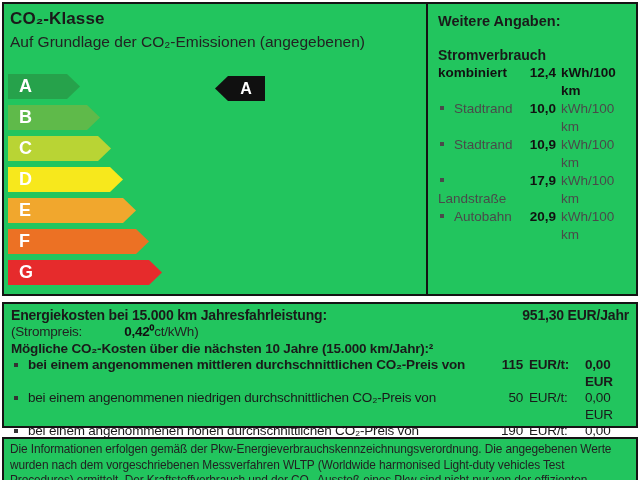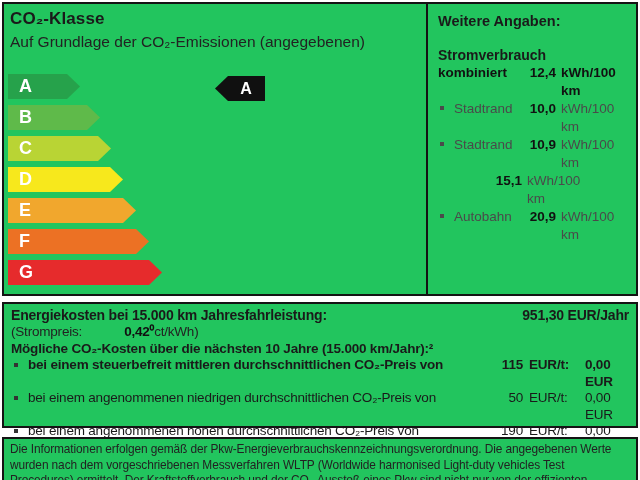--- a/index.html
+++ b/index.html
@@ -92,21 +92,22 @@
       <span class="lbl"><span class="blt"></span><span>Stadtrand</span></span>
       <span class="val">10,0</span>
       <span class="unit">kWh/100 km</span>
     </div>
     <div class="d-row">
       <span class="lbl"><span class="blt"></span><span>Stadtrand</span></span>
       <span class="val">10,9</span>
       <span class="unit">kWh/100 km</span>
     </div>
     <div class="d-row">
-      <span class="val">15,1</span>
+      <span class="lbl"><span class="blt"></span><span>Landstraße</span></span>
+      <span class="val">17,9</span>
       <span class="unit">kWh/100 km</span>
     </div>
     <div class="d-row">
       <span class="lbl"><span class="blt"></span><span>Autobahn</span></span>
       <span class="val">20,9</span>
       <span class="unit">kWh/100 km</span>
     </div>
   </div>
 </div>
 
@@ -120,21 +121,21 @@
   <div class="crow strompreis">
     <span>(Strompreis:</span>
     <span class="pv">0,42⁰</span>
     <span> ct/kWh)</span>
   </div>
 
   <div class="co2-head">Mögliche CO₂-Kosten über die nächsten 10 Jahre (15.000 km/Jahr):²</div>
 
   <div class="co2-row bold">
     <span class="blt"></span>
-    <span>bei einem steuerbefreit mittleren durchschnittlichen CO₂-Preis von</span>
+    <span>bei einem angenommenen mittleren durchschnittlichen CO₂-Preis von</span>
     <span class="price">115</span>
     <span class="unit">EUR/t:</span>
     <span class="amount">0,00 EUR</span>
   </div>
   <div class="co2-row">
     <span class="blt"></span>
     <span>bei einem angenommenen niedrigen durchschnittlichen CO₂-Preis von</span>
     <span class="price">50</span>
     <span class="unit">EUR/t:</span>
     <span class="amount">0,00 EUR</span>

